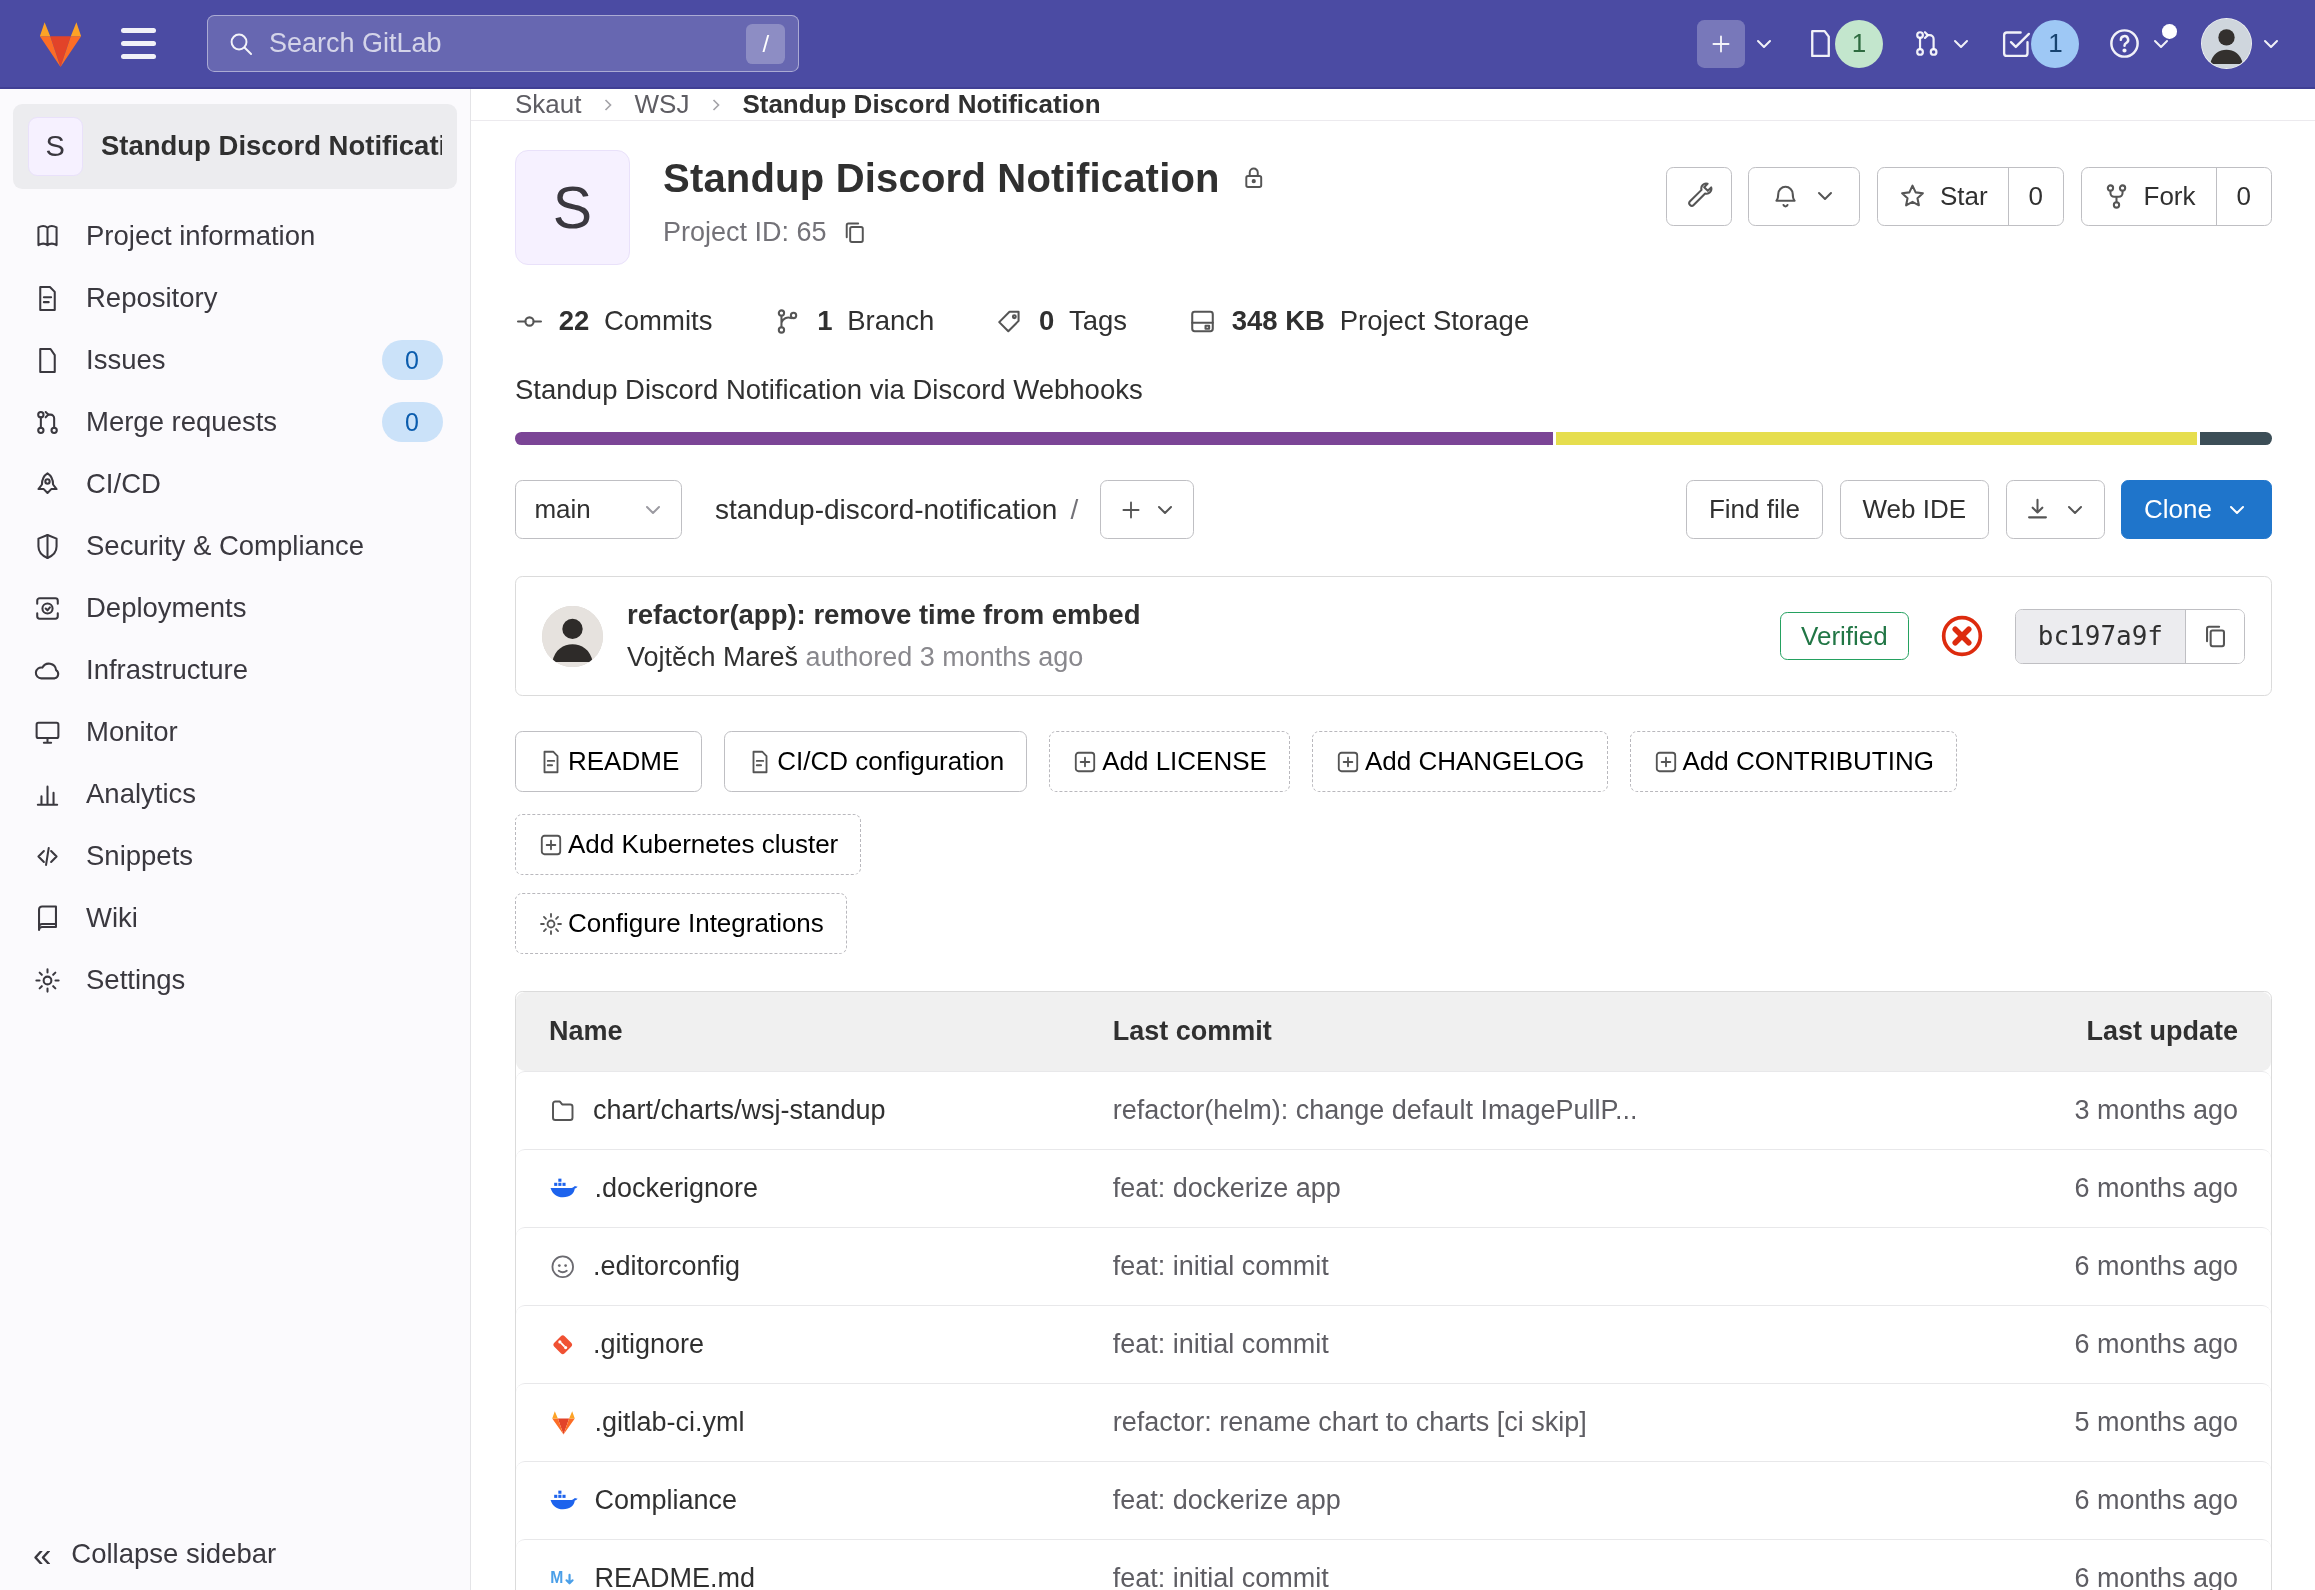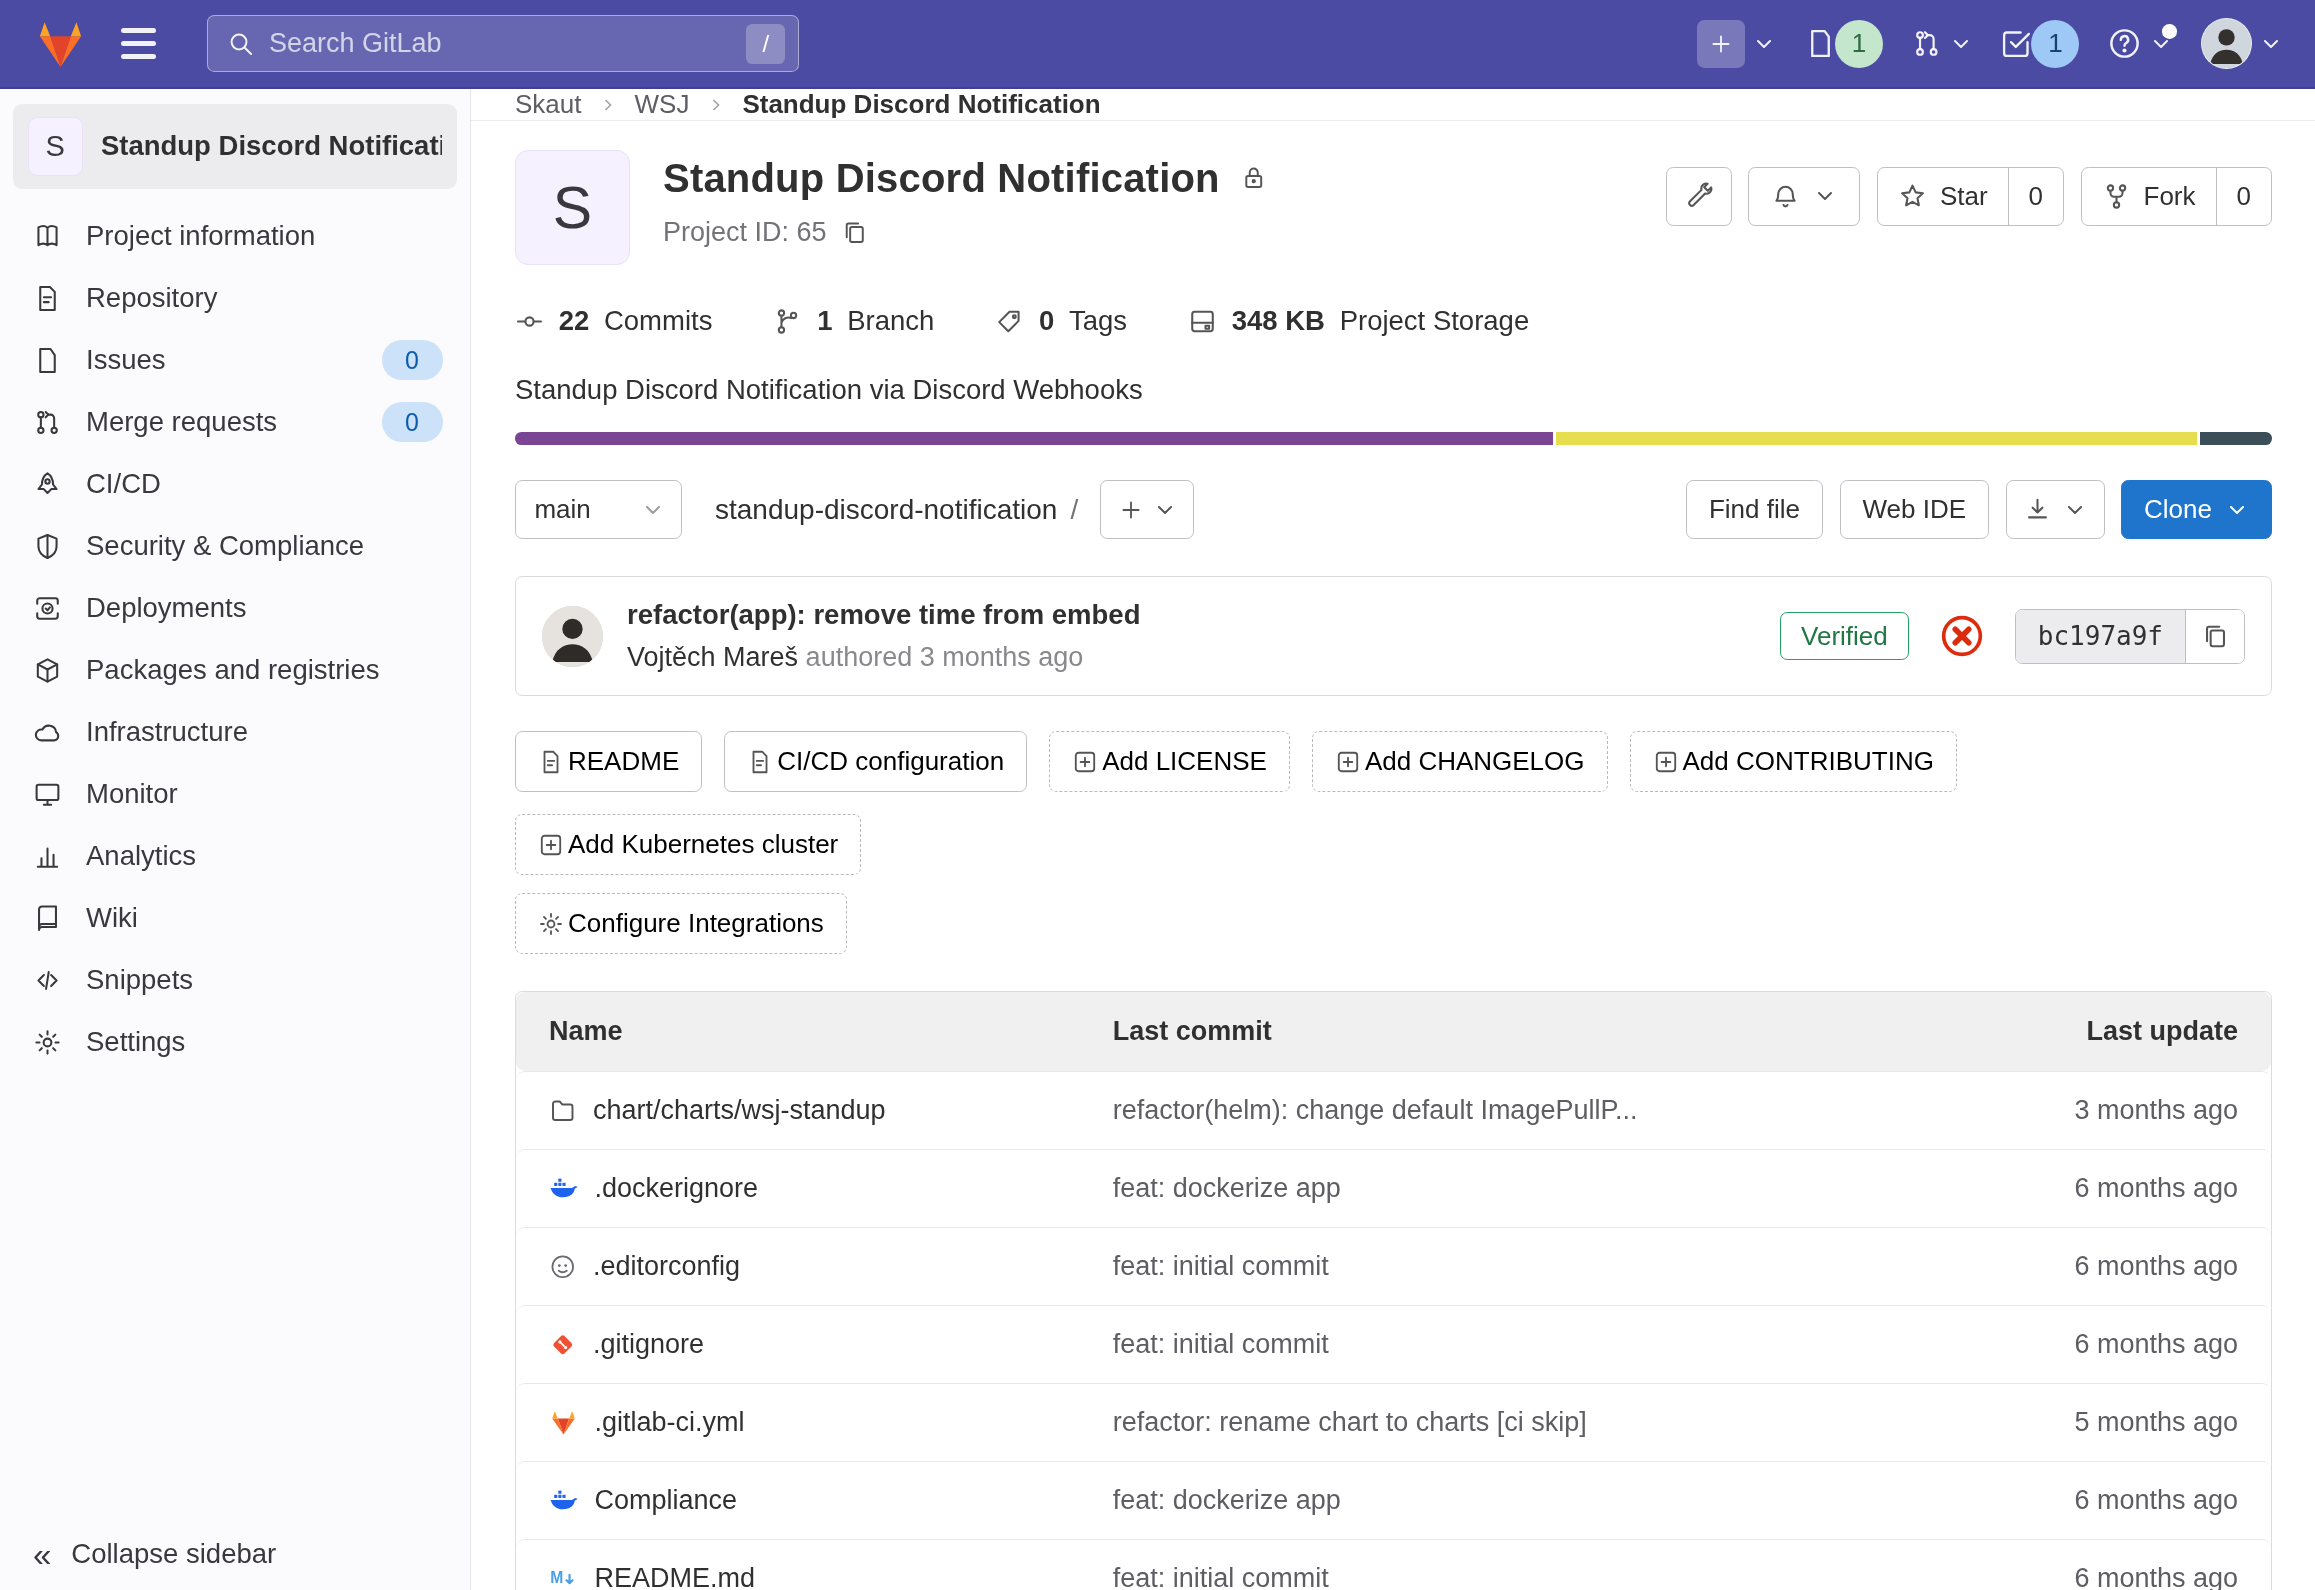--- a/index.html
+++ b/index.html
@@ -251,57 +251,50 @@
       <div class="mitem">
         <svg class="si" viewBox="0 0 24 24">
             <path d="M3.5 8V5.5a2 2 0 0 1 2-2h13a2 2 0 0 1 2 2V8M3.5 16v2.5a2 2 0 0 0 2 2h13a2 2 0 0 0 2-2V16"></path>
             <circle cx="12" cy="12" r="4.2"></circle>
             <path d="M10.5 12l1.5 1.5 2-2.5"></path>
           </svg>
         <span>Deployments</span>
       </div>
       <div class="mitem">
         <svg class="si" viewBox="0 0 24 24">
-            <path d="M12 2.8l8 4.2v10l-8 4.2-8-4.2V7z"></path>
-            <path d="M4 7l8 4.2L20 7M12 11.2V21"></path>
-          </svg>
-        <span>Packages and registries</span>
-      </div>
-      <div class="mitem">
-        <svg class="si" viewBox="0 0 24 24">
             <path d="M7 18.5a4.5 4.5 0 1 1 .8-8.9 6 6 0 0 1 11.3 2A3.8 3.8 0 0 1 18 18.5z"></path>
           </svg>
         <span>Infrastructure</span>
       </div>
       <div class="mitem">
         <svg class="si" viewBox="0 0 24 24">
             <rect x="3" y="4" width="18" height="12.5" rx="1.5"></rect>
             <path d="M9 20.5h6M12 16.5v4"></path>
           </svg>
         <span>Monitor</span>
       </div>
       <div class="mitem">
         <svg class="si" viewBox="0 0 24 24">
             <path d="M4 20.5h16M7 20.5v-7M12 20.5V5.5M17 20.5v-10"></path>
           </svg>
         <span>Analytics</span>
       </div>
       <div class="mitem">
         <svg class="si" viewBox="0 0 24 24">
+            <path d="M9 7.5 4.5 12 9 16.5M15 7.5 19.5 12 15 16.5"></path>
+            <path d="M13 5l-2.2 14"></path>
+          </svg>
+        <span>Snippets</span>
+      </div>
+      <div class="mitem">
+        <svg class="si" viewBox="0 0 24 24">
             <path d="M5 4.5A2.5 2.5 0 0 1 7.5 2H19v17H7.5A2.5 2.5 0 0 0 5 21.5z"></path>
             <path d="M5 19a2.5 2.5 0 0 1 2.5-2.5H19"></path>
           </svg>
         <span>Wiki</span>
-      </div>
-      <div class="mitem">
-        <svg class="si" viewBox="0 0 24 24">
-            <path d="M9 7.5 4.5 12 9 16.5M15 7.5 19.5 12 15 16.5"></path>
-            <path d="M13 5l-2.2 14"></path>
-          </svg>
-        <span>Snippets</span>
       </div>
       <div class="mitem">
         <svg class="si" viewBox="0 0 24 24">
             <circle cx="12" cy="12" r="3.2"></circle>
             <path d="M12 2.8v2.6M12 18.6v2.6M2.8 12h2.6M18.6 12h2.6M5.5 5.5l1.8 1.8M16.7 16.7l1.8 1.8M18.5 5.5l-1.8 1.8M7.3 16.7l-1.8 1.8"></path>
           </svg>
         <span>Settings</span>
       </div>
     </nav>
     <div class="collapse">

